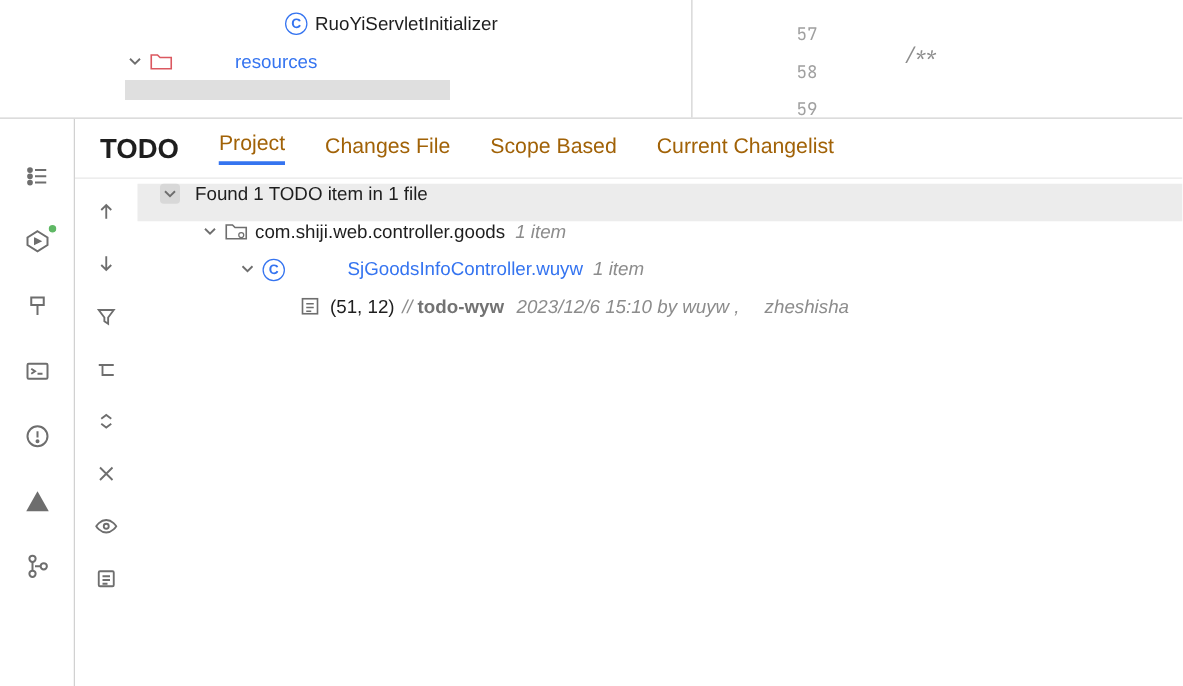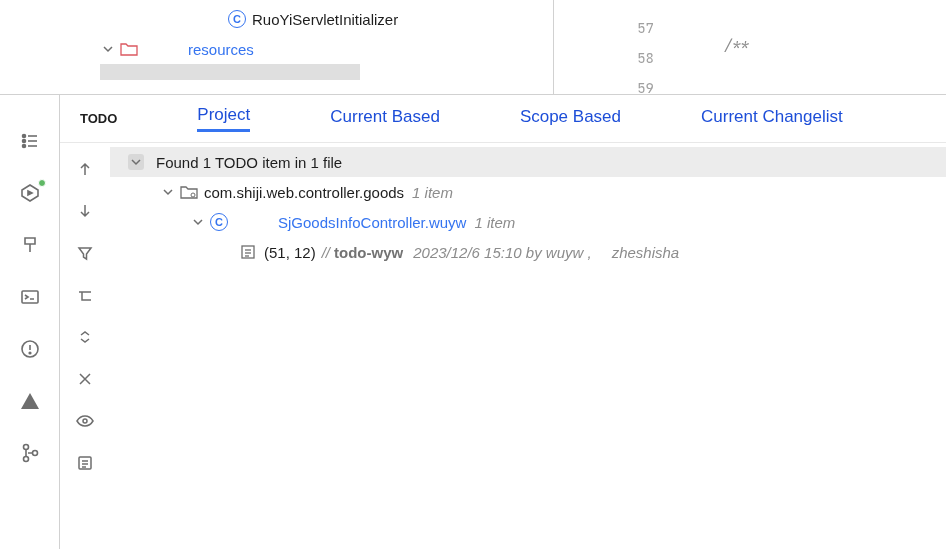--- a/index.html
+++ b/index.html
@@ -133,28 +133,27 @@
     .panel-tabs {
       display: flex;
       align-items: center;
       height: 48px;
       padding-left: 20px;
       gap: 32px;
       border-bottom: 1px solid #e8e8e8;
     }
     .panel-title {
       font-weight: 700;
-      font-size: 13px;
+      font-size: 22px;
     }
     .panel-tab {
       font-size: 17px;
-      color: #1d4ed8;
+      color: #a16207;
       cursor: pointer;
       padding-bottom: 4px;
-      margin-left: 48px;
     }
     .panel-tab.active {
       border-bottom: 3px solid #3574f0;
     }
     
     .panel-body {
       flex: 1;
       display: flex;
     }
     .panel-toolbar {
@@ -173,21 +172,21 @@
       justify-content: center;
       cursor: pointer;
     }
     
     .todo-tree {
       flex: 1;
       padding-top: 4px;
     }
     .todo-row {
       display: flex;
-      align-items: center;
+      align-items: flex-start;
       height: 30px;
       font-size: 15px;
     }
     .header-row {
       background: #ececec;
       padding-left: 18px;
     }
     .pkg-icon {
       width: 18px; height: 16px;
       display: inline-flex;
@@ -293,21 +292,21 @@
         <circle cx="16" cy="11" r="2.5"></circle>
         <path d="M7 7.5v7M9 11h4.5"></path>
       </svg>
   </div>
 </div>
 
 <div class="bottom-panel">
   <div class="panel-tabs">
     <span class="panel-title">TODO</span>
     <span class="panel-tab active">Project</span>
-    <span class="panel-tab">Current Based</span>
+    <span class="panel-tab">Changes File</span>
     <span class="panel-tab">Scope Based</span>
     <span class="panel-tab">Current Changelist</span>
   </div>
 
   <div class="panel-body">
     <div class="panel-toolbar">
       <div class="tbtn">
           <svg width="18" height="18" viewBox="0 0 18 18" fill="none" stroke="currentColor" stroke-width="1.5">
             <path d="M9 15V4M5 8l4-4 4 4"></path>
           </svg>

